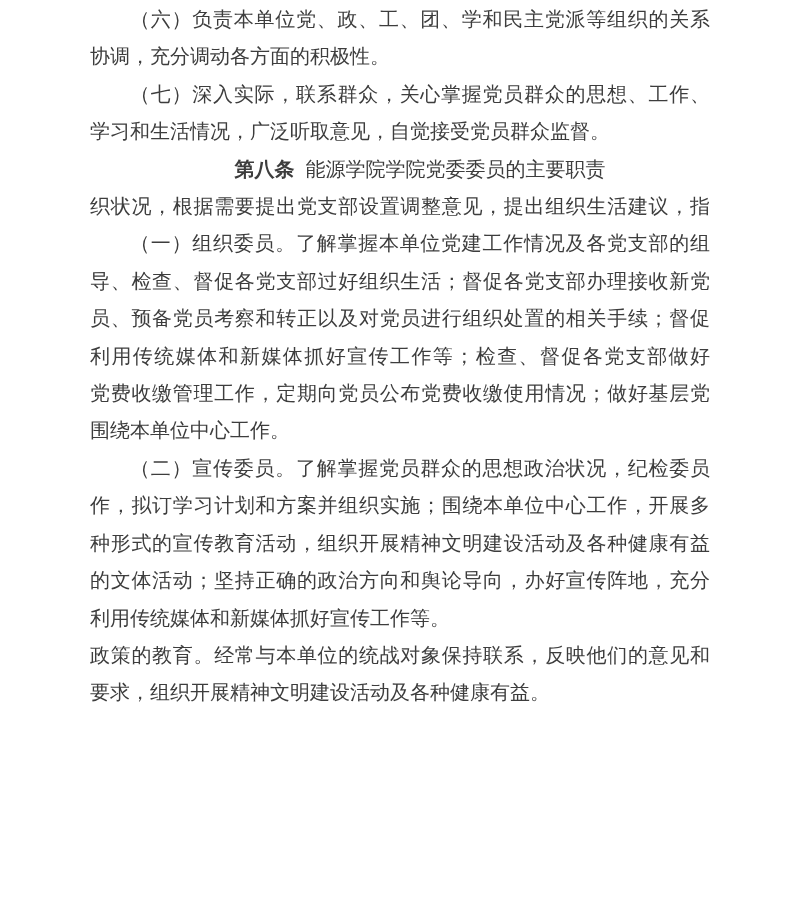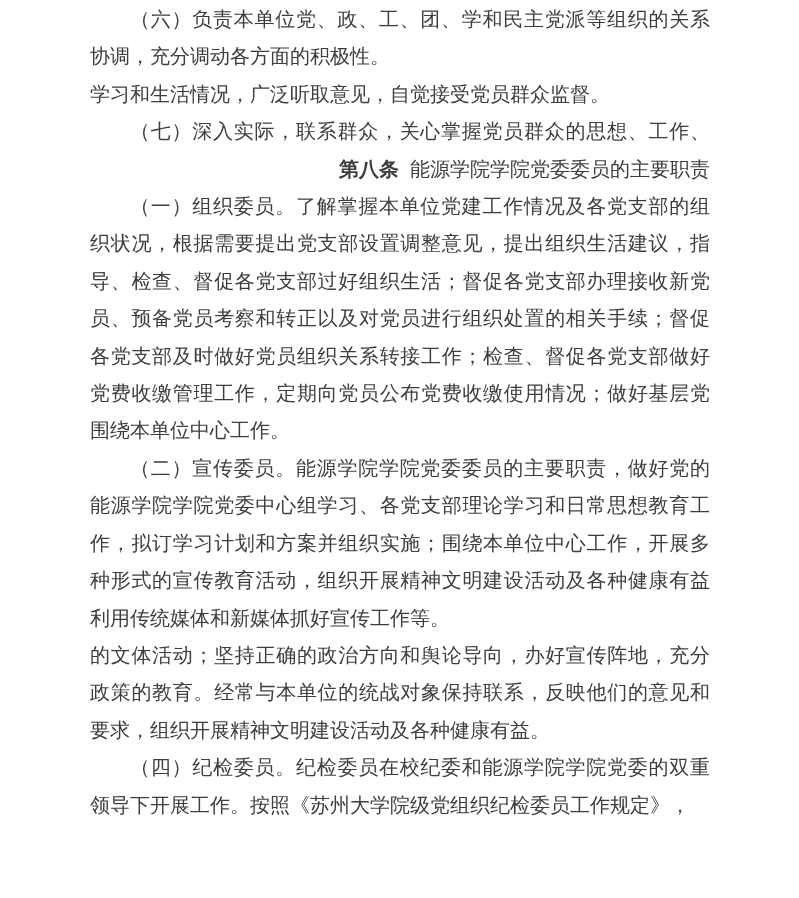--- a/index.html
+++ b/index.html
@@ -30,69 +30,64 @@
   .line.last {
     text-align: center;
     text-align-last: left;
   }
   .line.first {
     text-indent: 2em;
   }
   .heading-line {
     height: 37.42px;
     text-indent: 2em;
-    text-align: right;
+    text-align: center;
     white-space: nowrap;
   }
   .heading-term {
     font-weight: bold;
     margin-right: 0.55em;
   }
 </style>
 </head>
 <body>
 
 <div class="page">
 
   <div class="para">
     <div class="line first">（六）负责本单位党、政、工、团、学和民主党派等组织的关系</div>
     <div class="line last">协调，充分调动各方面的积极性。</div>
   </div>
 
   <div class="para">
+    <div class="line first">（七）深入实际，联系群众，关心掌握党员群众的思想、工作、</div>
     <div class="line last">学习和生活情况，广泛听取意见，自觉接受党员群众监督。</div>
-    <div class="line first">（七）深入实际，联系群众，关心掌握党员群众的思想、工作、</div>
   </div>
 
   <div class="heading-line">
     <span class="heading-term">第八条</span><span>能源学院学院党委委员的主要职责</span>
   </div>
 
   <div class="para">
+    <div class="line">织状况，根据需要提出党支部设置调整意见，提出组织生活建议，指</div>
     <div class="line first">（一）组织委员。了解掌握本单位党建工作情况及各党支部的组</div>
-    <div class="line">织状况，根据需要提出党支部设置调整意见，提出组织生活建议，指</div>
     <div class="line">导、检查、督促各党支部过好组织生活；督促各党支部办理接收新党</div>
     <div class="line">员、预备党员考察和转正以及对党员进行组织处置的相关手续；督促</div>
-    <div class="line">各党支部及时做好党员组织关系转接工作；检查、督促各党支部做好</div>
+    <div class="line">利用传统媒体和新媒体抓好宣传工作等；检查、督促各党支部做好</div>
     <div class="line">党费收缴管理工作，定期向党员公布党费收缴使用情况；做好基层党</div>
     <div class="line last">围绕本单位中心工作。</div>
   </div>
 
   <div class="para">
-    <div class="line first">（二）宣传委员。能源学院学院党委委员的主要职责，做好党的</div>
-    <div class="line">能源学院学院党委中心组学习、各党支部理论学习和日常思想教育工</div>
+    <div class="line first">（二）宣传委员。了解掌握党员群众的思想政治状况，纪检委员</div>
     <div class="line">作，拟订学习计划和方案并组织实施；围绕本单位中心工作，开展多</div>
     <div class="line">种形式的宣传教育活动，组织开展精神文明建设活动及各种健康有益</div>
+    <div class="line">的文体活动；坚持正确的政治方向和舆论导向，办好宣传阵地，充分</div>
     <div class="line last">利用传统媒体和新媒体抓好宣传工作等。</div>
-    <div class="line">的文体活动；坚持正确的政治方向和舆论导向，办好宣传阵地，充分</div>
   </div>
 
   <div class="para">
     <div class="line">政策的教育。经常与本单位的统战对象保持联系，反映他们的意见和</div>
     <div class="line last">要求，组织开展精神文明建设活动及各种健康有益。</div>
   </div>
 
-  <div class="para">
-    <div class="line first">（四）纪检委员。纪检委员在校纪委和能源学院学院党委的双重</div>
-    <div class="line last">领导下开展工作。按照《苏州大学院级党组织纪检委员工作规定》，</div>
-  </div>
 
 </div>
 
 </body></html>

